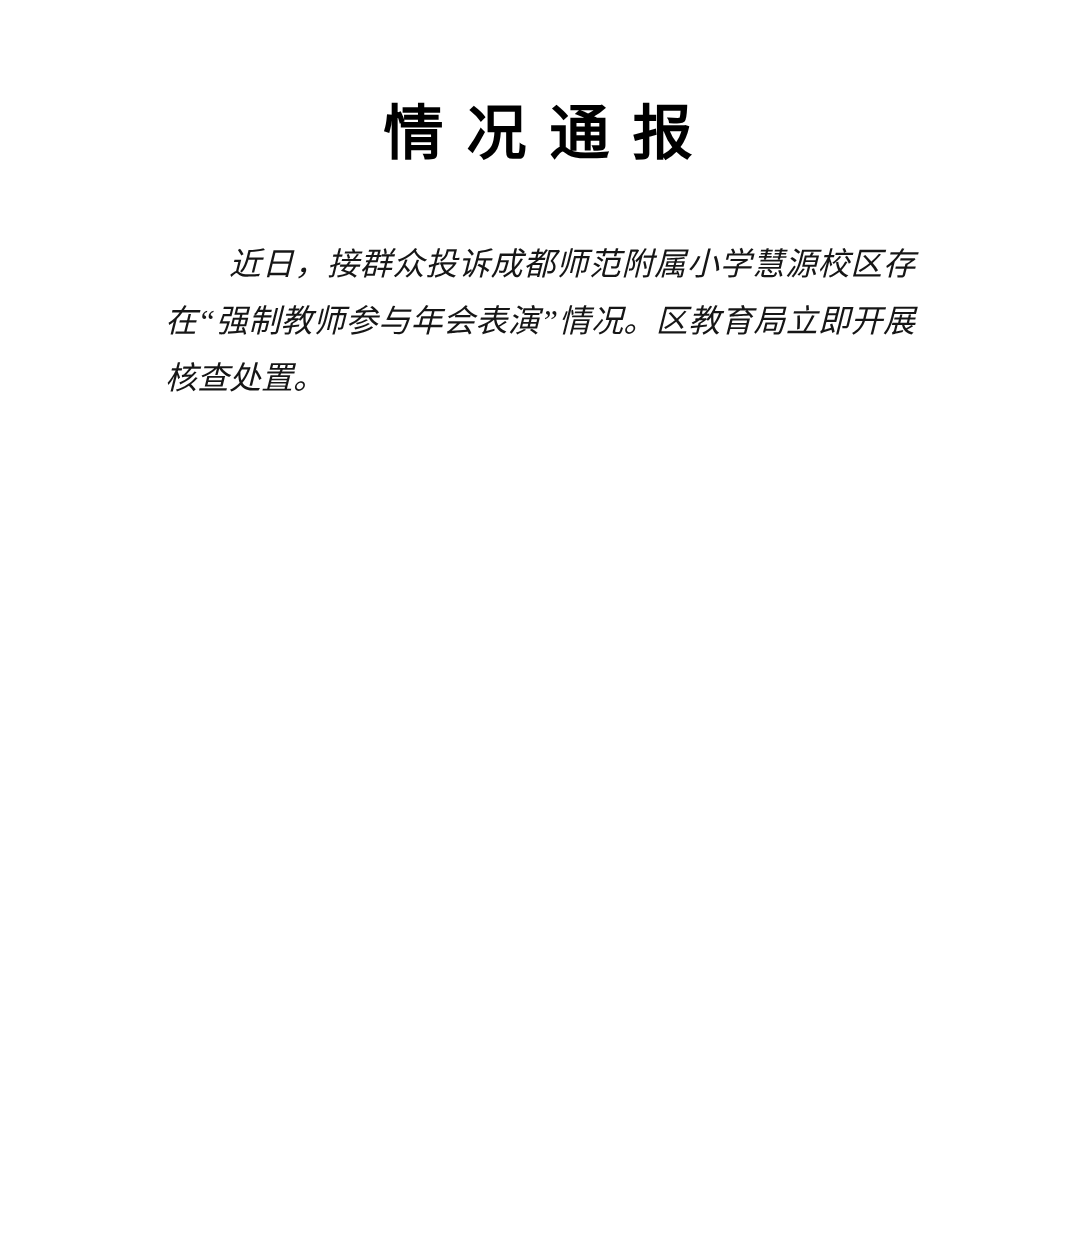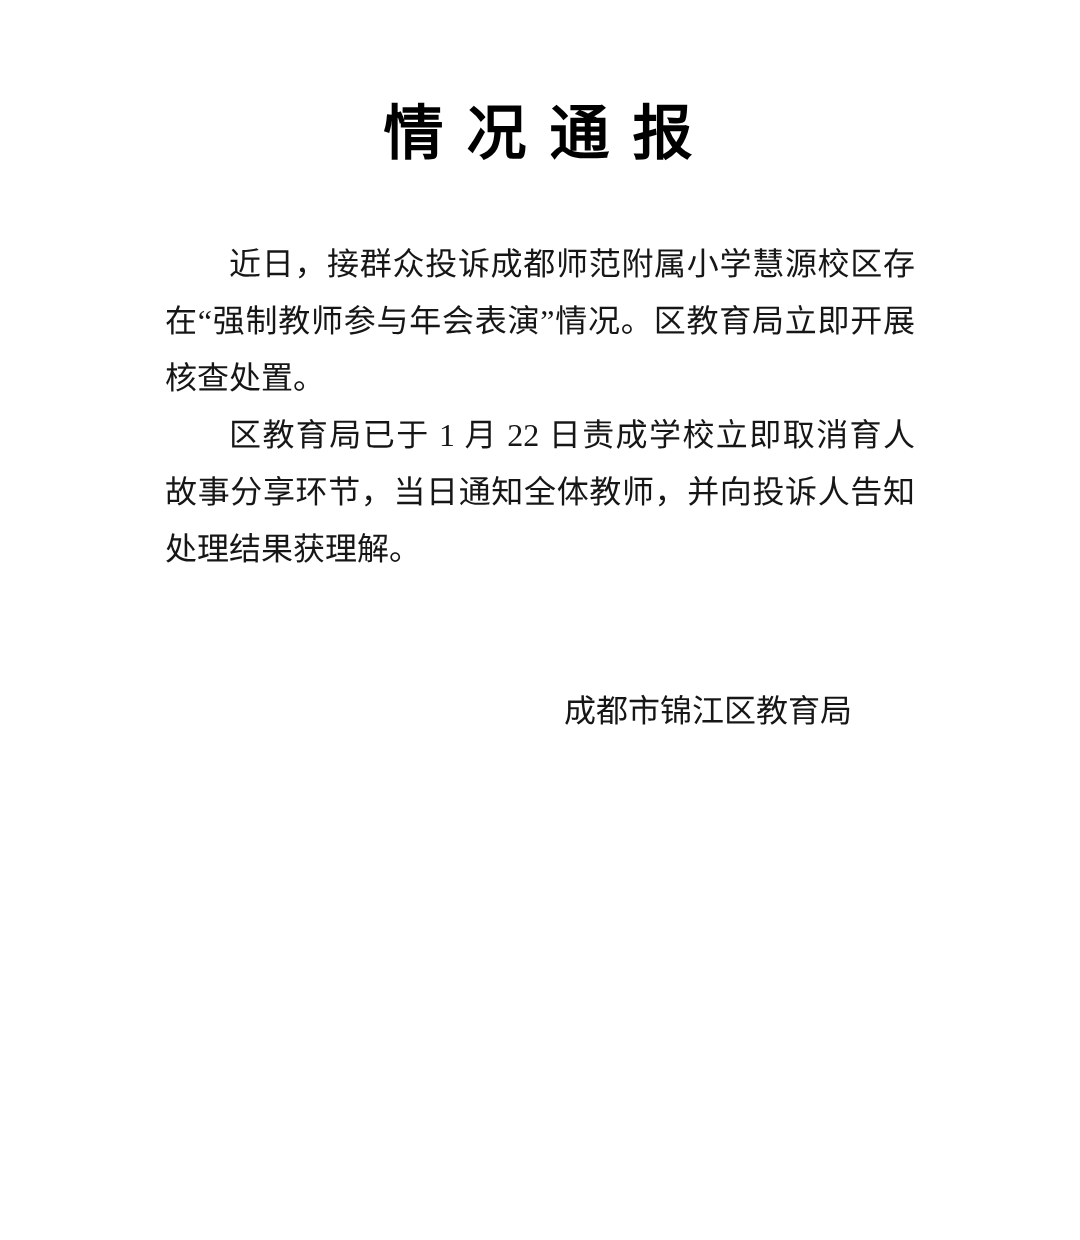--- a/index.html
+++ b/index.html
@@ -37,20 +37,21 @@
   }
   .para {
     margin: 0;
     font-size: 32px;
     line-height: 57px;
     text-align: justify;
     text-justify: inter-character;
     text-indent: 2em;
     color: #161616;
     letter-spacing: 0;
+    font-style: italic;
   }
   .signoff {
     margin-top: 104px;
     padding-right: 63px;
     text-align: right;
     font-size: 32px;
     line-height: 58px;
     color: #161616;
   }
   .issuer, .issue-date {
@@ -59,20 +60,18 @@
 </style>
 </head>
 <body>
 
 <div class="page">
 
   <h1 class="title">情 况 通 报</h1>
 
   <div class="body-text">
     <p class="para">近日，接群众投诉成都师范附属小学慧源校区存在“强制教师参与年会表演”情况。区教育局立即开展核查处置。</p>
-    <p class="para">区教育局已于 1 月 22 日责成学校立即取消育人故事分享环节，当日通知全体教师，并向投诉人告知处理结果获理解。</p>
   </div>
 
   <div class="signoff">
-    <div class="issuer">成都市锦江区教育局</div>
   </div>
 
 </div>
 
 </body></html>

